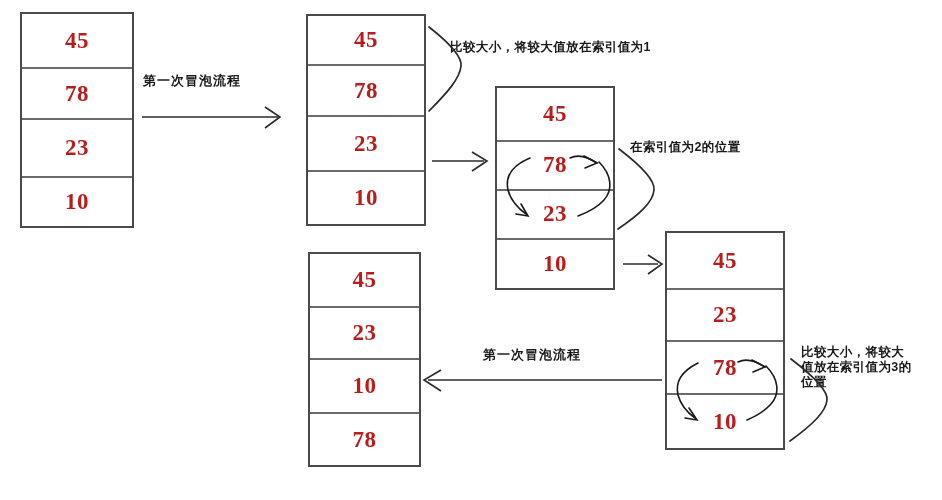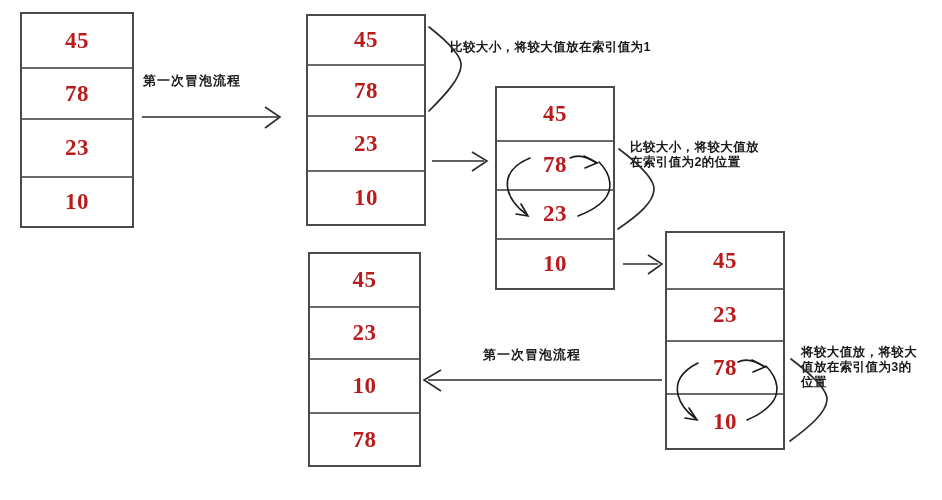--- a/index.html
+++ b/index.html
@@ -171,26 +171,25 @@
 
   <div class="flow-label" style="left:143px; top:72px;">第一次冒泡流程</div>
 
   <div class="flow-label" style="left:483px; top:346px;">第一次冒泡流程</div>
 
   <div class="annotation" style="left:450px; top:8px; width:215px;">
     <div>比较大小，将较大值放在索引值为1</div>
   </div>
 
   <div class="annotation" style="left:630px; top:108px; width:160px;">
-    <div>比较大小，将较大值放</div>
     <div>在索引值为2的位置</div>
   </div>
 
   <div class="annotation" style="left:801px; top:313px; width:125px;">
-    <div>将较大值放，将较大</div>
+    <div>比较大小，将较大</div>
     <div>值放在索引值为3的</div>
     <div>位置</div>
   </div>
 
   <svg class="overlay" viewBox="0 0 942 500">
 
     <g>
       <line class="ln" x1="142" y1="117" x2="278" y2="117"></line>
       <polyline class="ln" points="265,107 280,117 265,128"></polyline>
     </g>

